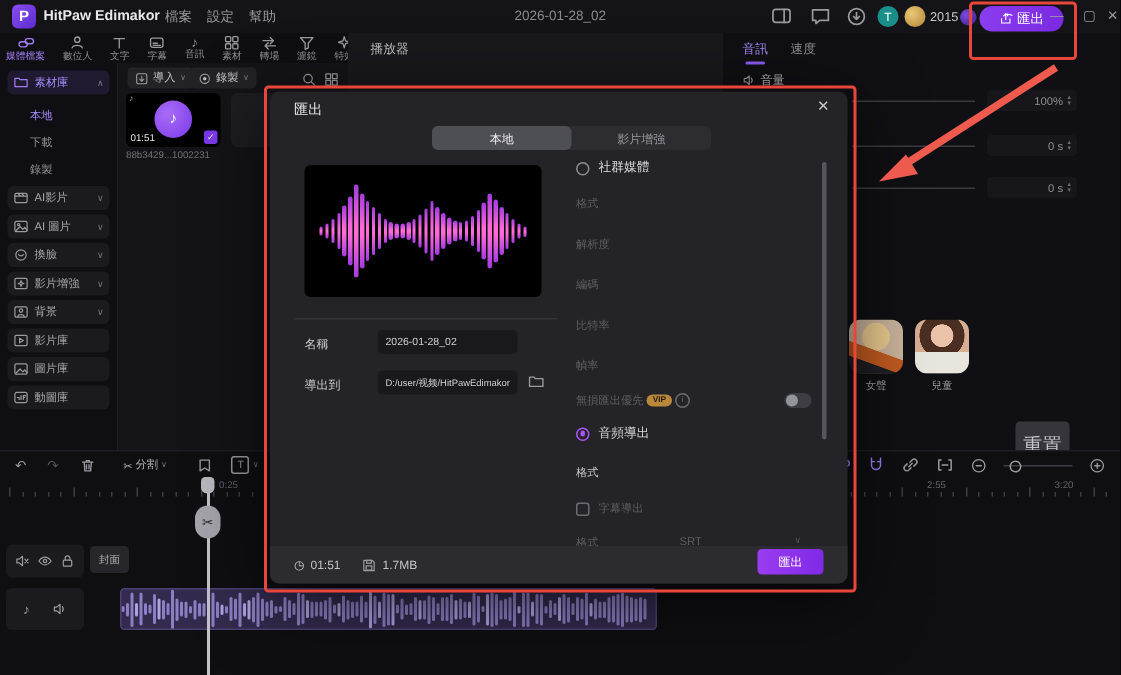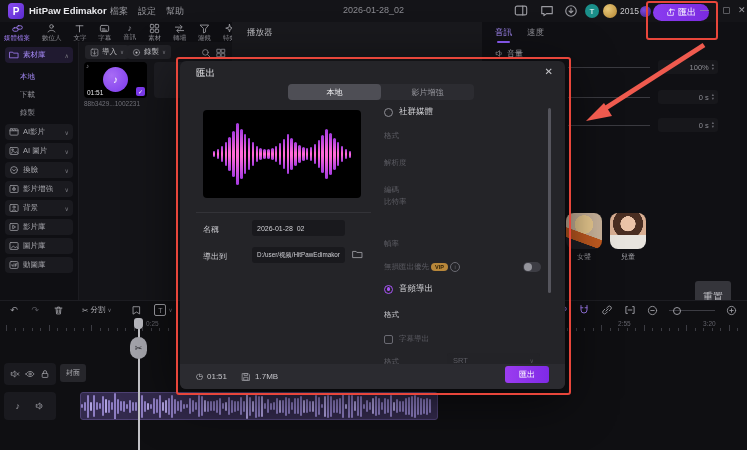--- a/index.html
+++ b/index.html
@@ -53,22 +53,22 @@
   .r-tab{position:absolute;top:5px;font-size:8.5px;color:#8d8d94}
   .r-tab.active{color:#a78bfa}
   .r-tab.active::after{content:"";position:absolute;left:2px;right:2px;bottom:-4px;height:2px;background:#8b5cf6;border-radius:1px}
   .vol-label{position:absolute;left:13px;top:26px;display:flex;align-items:center;gap:3px;color:#b8b8be;font-size:8px}
   .sl-track{position:absolute;left:86px;width:82px;height:1px;background:#3a3a40}
   .val-box{position:absolute;left:176px;width:60px;height:14px;background:#17171b;border-radius:3px;
     display:flex;align-items:center;justify-content:flex-end;gap:3px;padding:0 4px;box-sizing:border-box;color:#8d8d94;font-size:7.5px}
   .stepper{display:flex;flex-direction:column;line-height:4px;font-size:4.5px;color:#6a6a72}
   .voice{position:absolute;top:191px;width:36px;height:36px;border-radius:8px;overflow:hidden}
   .voice-label{position:absolute;top:230px;width:36px;text-align:center;color:#9a9aa0;font-size:7px}
-  .reset-btn{position:absolute;left:213px;top:259px;width:36px;height:32px;background:#35353b;border-radius:3px;
-    display:flex;align-items:center;justify-content:center;color:#c4c4c9;font-size:10px}
+  .reset-btn{position:absolute;left:195px;top:259px;width:36px;height:32px;background:#35353b;border-radius:3px;
+    display:flex;align-items:center;justify-content:center;color:#c4c4c9;font-size:13px}
   
   .timeline{position:absolute;left:0;top:300px;width:747px;height:150px;background:#0f0f12;border-top:1px solid #1d1d22}
   .tl-tools{position:absolute;left:0;top:0;width:747px;height:18px;display:flex;align-items:center}
   .tl-ic{color:#9a9aa0;font-size:9px;margin-left:14px;display:flex;align-items:center;gap:2px}
   .tl-split{display:flex;align-items:center;gap:2px;color:#b4b4ba;font-size:7.5px;margin-left:18px}
   .t-box{width:10px;height:10px;border:1px solid #9a9aa0;border-radius:2px;font-size:7px;display:flex;align-items:center;justify-content:center;color:#9a9aa0}
   .ruler{position:absolute;left:0;top:18px;width:747px;height:14px}
   .tick{position:absolute;bottom:2px;width:1px;background:#3c3c43}
   .r-lab{position:absolute;top:1px;color:#62626a;font-size:6.5px}
   .playhead-line{position:absolute;left:138px;top:17px;width:1.5px;height:133px;background:#c2c2c7;z-index:5}
@@ -758,21 +758,21 @@
       </svg>
 
     <div class="sec-radio" style="left:204px;top:45px">
       <span class="radio"></span>
       <span>社群媒體</span>
     </div>
 
     <span class="dd-label dim" style="top:70px">格式</span>
     <span class="dd-label dim" style="top:97px">解析度</span>
     <span class="dd-label dim" style="top:124px">編碼</span>
-    <span class="dd-label dim" style="top:136px">比特率</span>
+    <span class="dd-label dim" style="top:151px">比特率</span>
     <span class="dd-label dim" style="top:178px">幀率</span>
 
     <span class="dd-label dim" style="top:201px">
       <span>無損匯出優先</span>
       <span class="vip">VIP</span>
       <span class="info-i">i</span>
     </span>
     <div class="toggle" style="top:201px"></div>
 
     <div class="sec-radio" style="left:204px;top:222px">

